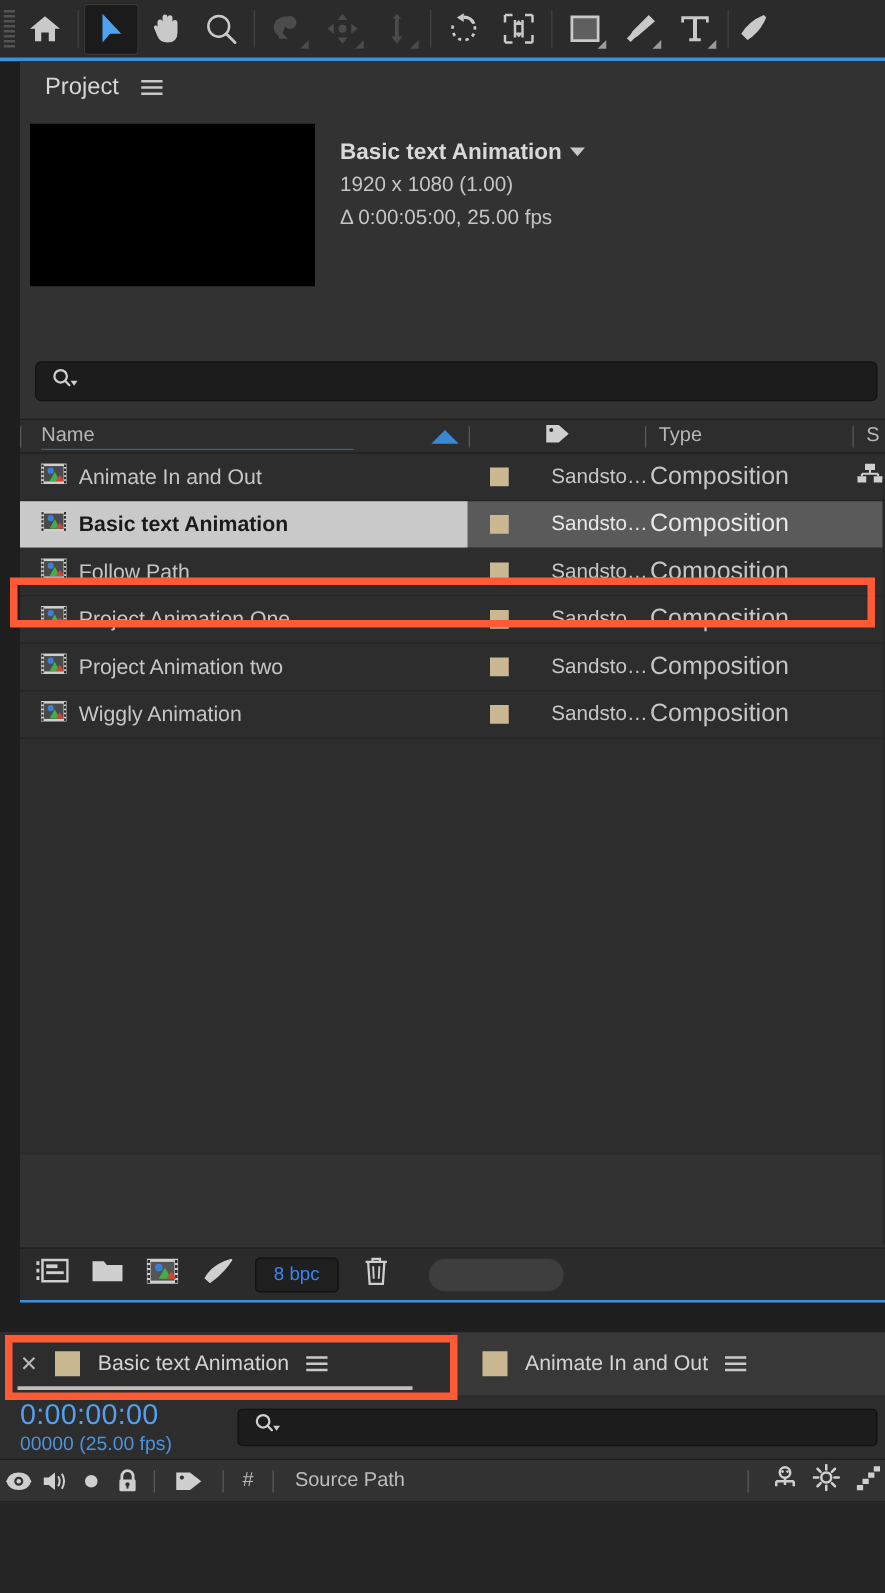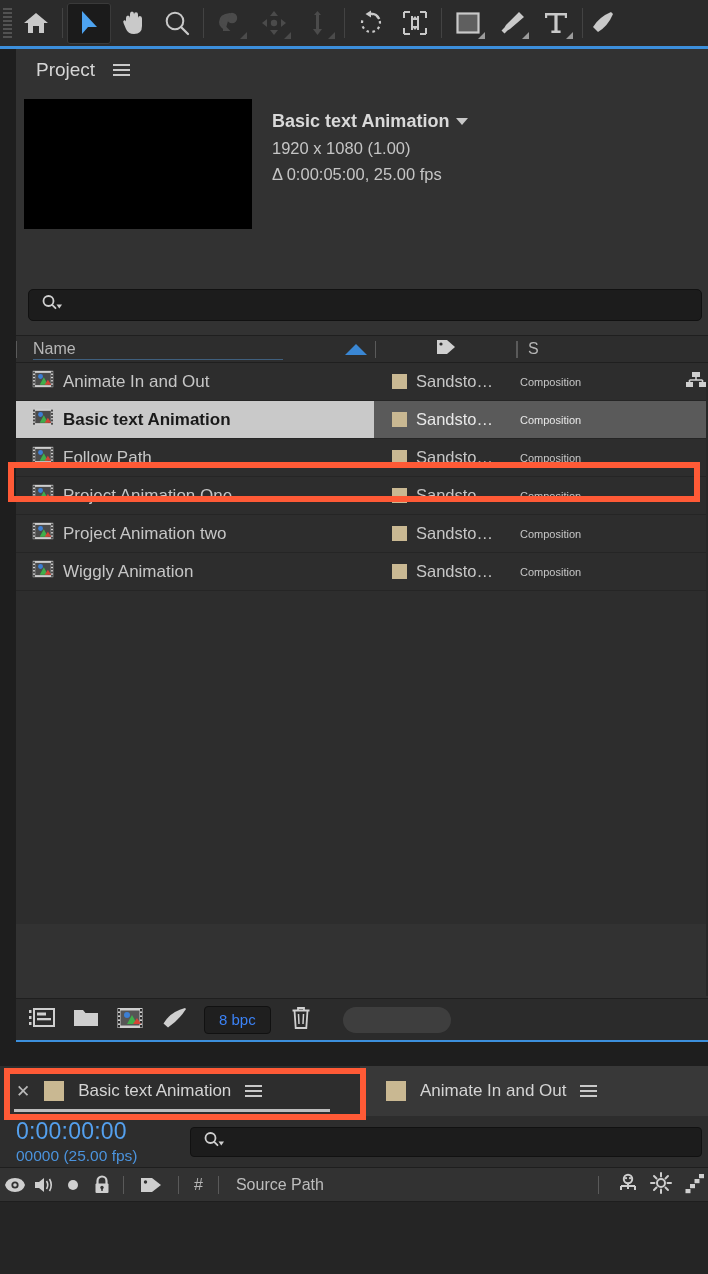--- a/index.html
+++ b/index.html
@@ -115,22 +115,22 @@
     background: #c9c9c9; color: #1a1a1a; font-weight: bold;
   }
   .row.selected { background: #5a5a5a; }
   .row.selected .r-type, .row.selected .r-label-text { color: #e8e8e8; }
   .comp-icon { width: 22px; height: 18px; flex: 0 0 auto; }
   .r-label {
     width: 140px; display: flex; align-items: center; gap: 9px; padding-left: 18px;
     height: 100%;
   }
   .swatch { width: 15px; height: 15px; background: #c9b892; flex: 0 0 auto; }
-  .r-label-text { color: #c6c6c6; font-size: 16.5px; }
-  .r-type { width: 165px; color: #c6c6c6; font-size: 11px; padding-left: 6px; }
+  .r-label-text { color: #c6c6c6; font-size: 16.5px; margin-left: 25px; }
+  .r-type { width: 165px; color: #c6c6c6; font-size: 20px; padding-left: 6px; }
   .r-extra { flex: 1; display: flex; align-items: center; padding-left: 6px; }
 
   .panel-empty { background: #2d2d2d; }
 
   
   .proj-footer {
     position: absolute; left: 0; bottom: 0; width: 698px; height: 42px;
     background: #2b2b2b; display: flex; align-items: center; gap: 4px; padding-left: 6px;
     border-top: 1px solid #1f1f1f;
   }
@@ -392,20 +392,23 @@
     <div class="divider"></div>
     <div class="cell col-label">
       <span>
         <svg width="22" height="18" viewBox="0 0 22 18">
             <path fill="#cfcfcf" d="M2 2 L12 2 L20 9 L12 16 L2 16 Z"></path>
             <circle cx="6" cy="6" r="1.6" fill="#2d2d2d"></circle>
           </svg>
       </span>
     </div>
     <div class="divider"></div>
+    <div class="cell col-type">
+      <span>Type</span>
+    </div>
     <div class="divider"></div>
     <div class="cell col-size">
       <span>S</span>
     </div>
   </div>
 
   <div class="rows" id="rowlist">
       <div class="row">
     <div class="r-name">
       <span><svg class="comp-icon" viewBox="0 0 26 22" width="22" height="18">

